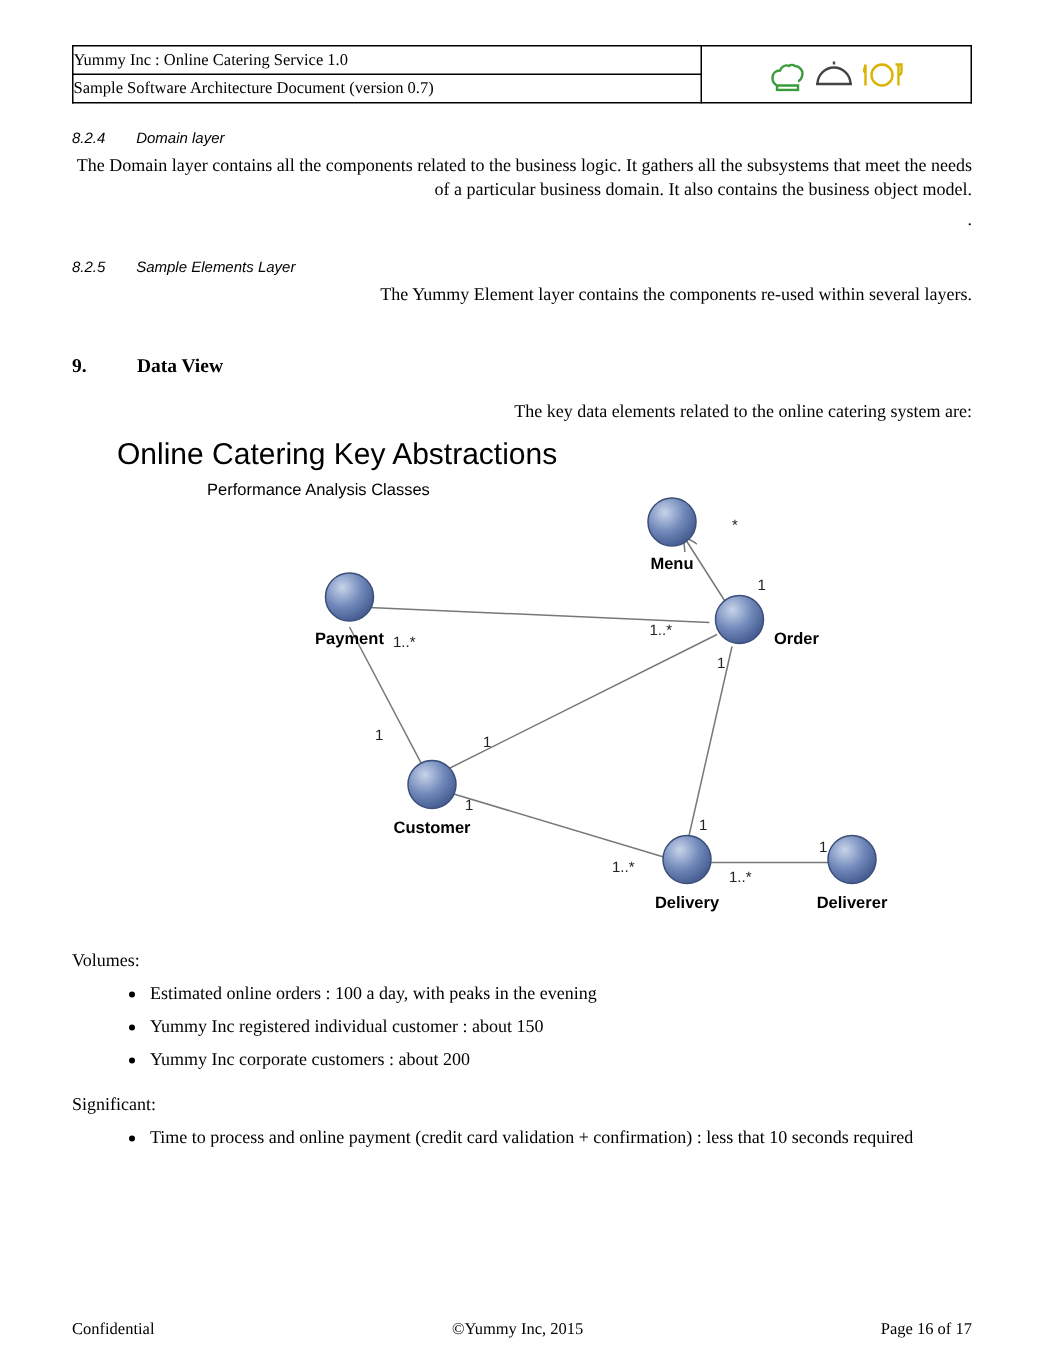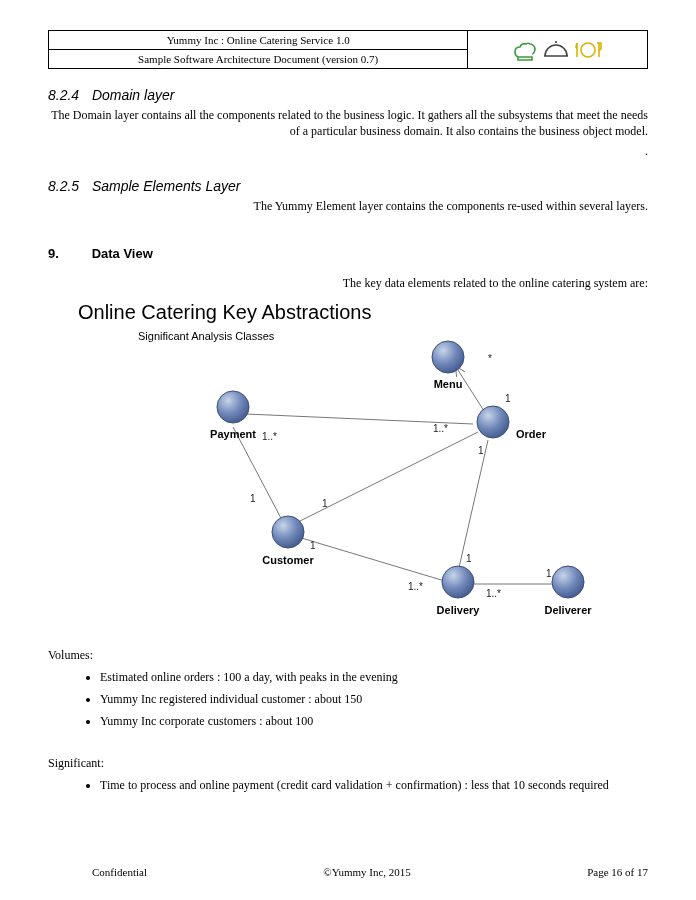--- a/index.html
+++ b/index.html
@@ -18,47 +18,46 @@
     padding: 30px 48px 22px 48px;
     position: relative;
   }
   
   .header-table {
     width: 100%;
     border-collapse: collapse;
   }
   .header-table td {
     border: 1px solid #000;
-    padding: 3px 16px;
+    padding: 3px 0;
     font-size: 11px;
     vertical-align: middle;
-    text-align: center;
   }
   .header-row1-title { width: 70%; }
   .header-row1-logo { width: 30%; text-align: center; }
   .logo-icons svg { vertical-align: middle; }
   
   h4.section-num-title {
     font-family: Arial, Helvetica, sans-serif;
-    font-size: 14px;
+    font-size: 10px;
     font-weight: normal;
     font-style: italic;
     margin: 18px 0 4px 0;
   }
   h4.section-num-title .num {
     display: inline-block;
     width: 40px;
   }
   p.body {
     margin: 0 0 4px 0;
     line-height: 1.35;
     text-align: right;
   }
   h2.main-heading {
-    font-family: Liberation Sans, sans-serif;
+    font-family: Liberation Serif, serif;
     font-size: 13px;
     font-weight: bold;
     margin: 32px 0 14px 0;
   }
   h2.main-heading .num {
     display: inline-block;
     width: 40px;
   }
   
   .diagram-wrap {
@@ -96,32 +95,31 @@
   
   ul.bullets {
     margin: 4px 0 14px 0;
     padding-left: 52px;
   }
   ul.bullets li {
     margin: 6px 0;
     line-height: 1.35;
   }
   p.label {
-    margin: 26px 0 4px 0;
+    margin: 8px 0 4px 0;
   }
   
   .footer {
     position: absolute;
-    bottom: 22px;
+    bottom: 8px;
     left: 48px;
     right: 48px;
     display: flex;
     justify-content: space-between;
     font-size: 11px;
-    margin-left: 44px;
   }
 </style>
 </head>
 <body>
 
 <div class="page">
 
   <table class="header-table">
     <tbody>
         <tr>
@@ -168,21 +166,21 @@
   <p class="body">The Yummy Element layer contains the components re-used within several layers.</p>
 
   <h2 class="main-heading">
     <span class="num">9.</span>
     <span>Data View</span>
   </h2>
   <p class="body">The key data elements related to the online catering system are:</p>
 
   <div class="diagram-wrap">
     <div class="diagram-title">Online Catering Key Abstractions</div>
-    <div class="diagram-subtitle">Significant Analysis Classes</div>
+    <div class="diagram-subtitle">Performance Analysis Classes</div>
 
     <svg class="uml-svg" width="540" height="300" viewBox="0 0 540 300">
       <defs>
         <radialGradient id="ballGrad" cx="35%" cy="30%" r="70%">
           <stop offset="0%" stop-color="#c7d4ea"></stop>
           <stop offset="60%" stop-color="#6e86b8"></stop>
           <stop offset="100%" stop-color="#4a6094"></stop>
         </radialGradient>
         <marker id="arrowOpen" markerWidth="10" markerHeight="10" refX="9" refY="5" orient="auto">
           <path d="M0 0 L10 5 L0 10" fill="none" stroke="#777" stroke-width="1"></path>
@@ -244,21 +242,21 @@
       <text class="mult-label" x="408" y="275">1..*</text>
       <text class="mult-label" x="468" y="255">1</text>
     </svg>
   </div>
 
 
   <p class="label">Volumes:</p>
   <ul class="bullets">
     <li>Estimated online orders : 100 a day, with peaks in the evening</li>
     <li>Yummy Inc registered individual customer : about 150</li>
-    <li>Yummy Inc corporate customers : about 100</li>
+    <li>Yummy Inc corporate customers : about 200</li>
   </ul>
 
   <p class="label">Significant:</p>
   <ul class="bullets">
     <li>Time to process and online payment (credit card validation + confirmation) : less that 10 seconds required</li>
   </ul>
 
   <div class="footer">
     <span>Confidential</span>
     <span>©Yummy Inc, 2015</span>

